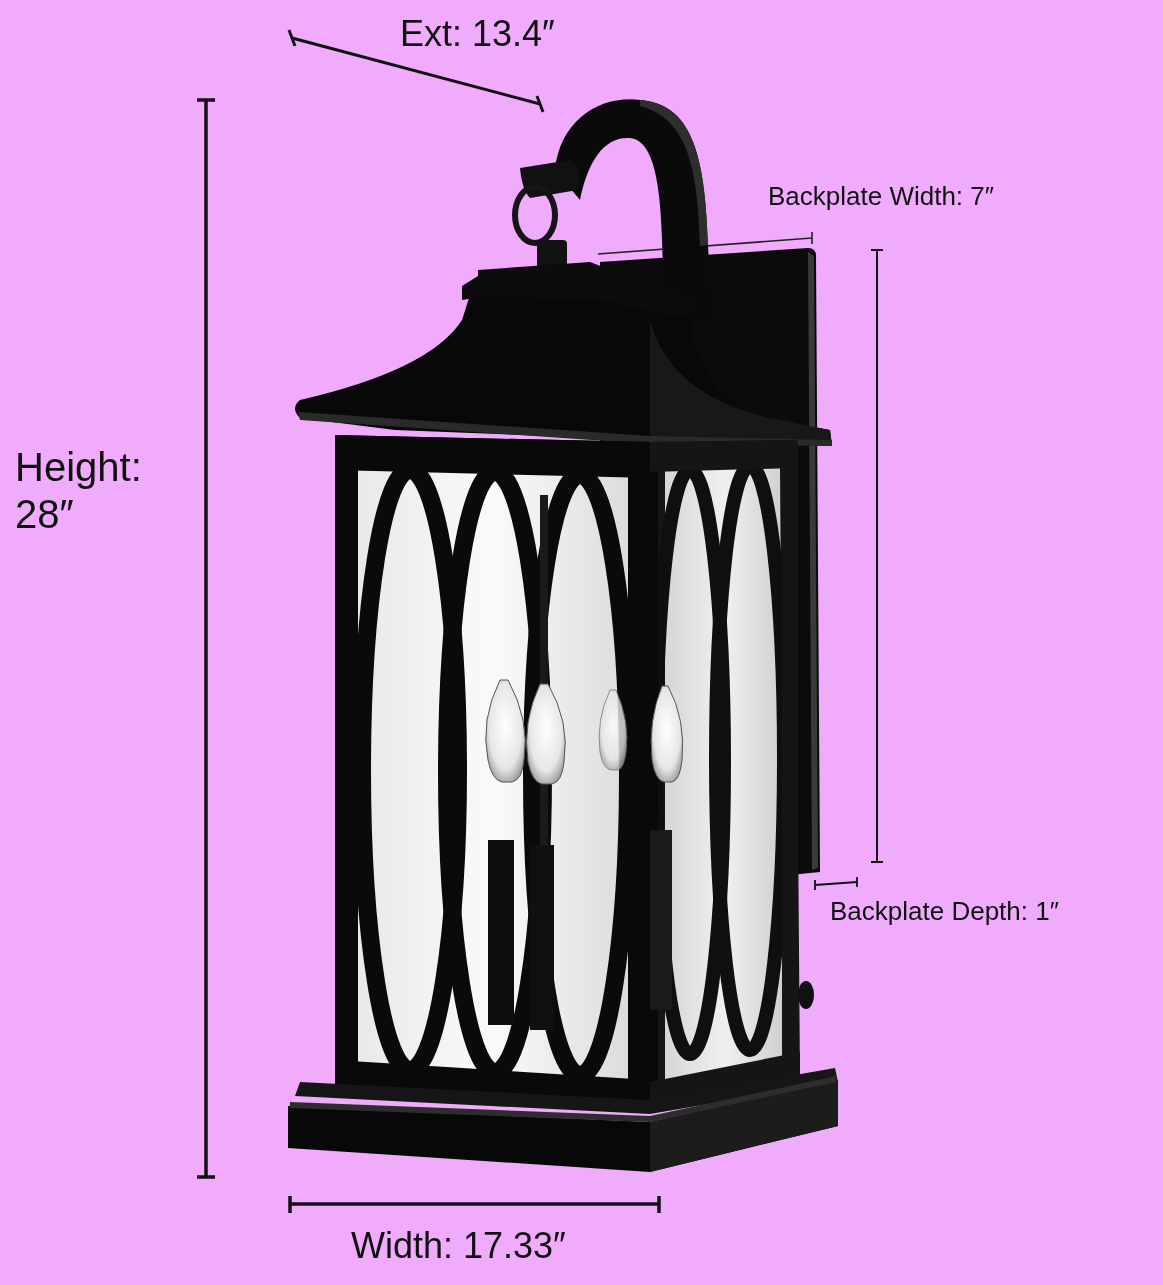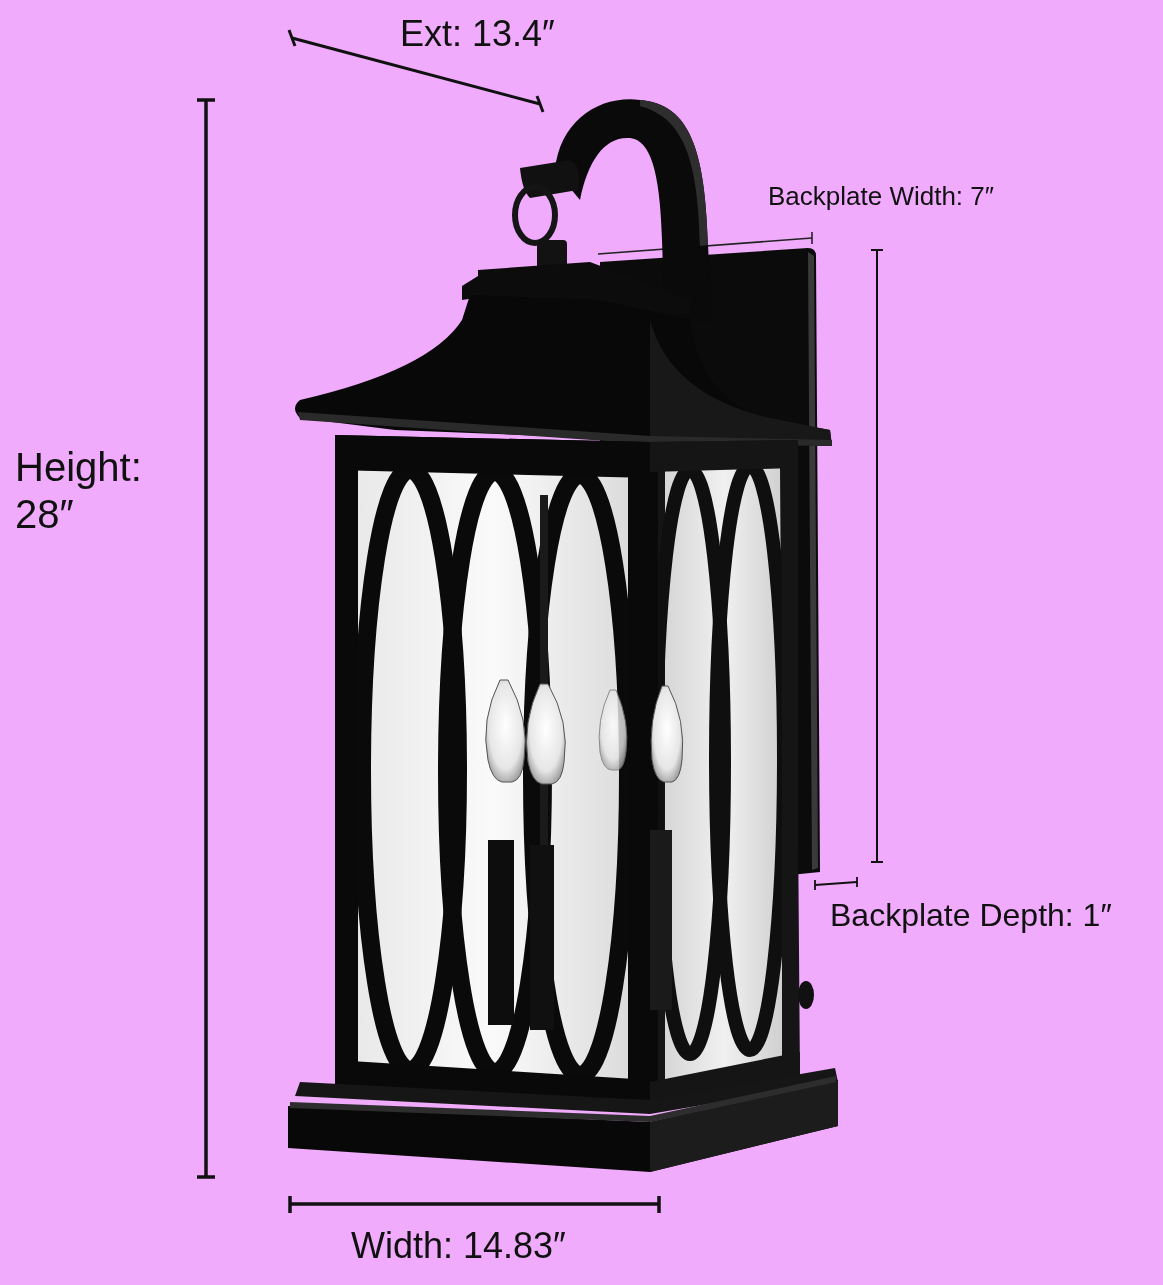--- a/index.html
+++ b/index.html
@@ -21,21 +21,21 @@
       font-family: "Liberation Sans", sans-serif;
       color: #111111;
       line-height: 1.2;
       white-space: nowrap;
     }
     .label .line { display: block; }
     .lbl-ext { left: 400px; top: 12px; font-size: 36px; }
     .lbl-height { left: 15px; top: 420px; font-size: 40px; line-height: 1.17; margin-top: 24px; }
     .lbl-bpw { left: 768px; top: 181px; font-size: 26px; text-align: center; }
     .lbl-bph { left: 905px; top: 367px; font-size: 26px; line-height: 1.2; }
-    .lbl-bpd { left: 830px; top: 896px; font-size: 32px; }
+    .lbl-bpd { left: 830px; top: 896px; font-size: 26px; }
     .lbl-width { left: 351px; top: 1224px; font-size: 36px; }
     svg.art {
       position: absolute;
       left: 0;
       top: 0;
     }
   </style>
 </head>
 <body>
 
@@ -170,15 +170,15 @@
   <div class="label lbl-height">
     <span class="line">Height:</span>
     <span class="line">28″</span>
   </div>
 
   <div class="label lbl-bpw">Backplate Width: 7″</div>
 
 
   <div class="label lbl-bpd">Backplate Depth: 1″</div>
 
-  <div class="label lbl-width">Width: 14.83″</div>
+  <div class="label lbl-width">Width: 17.33″</div>
 
 </div>
 
 </body></html>

